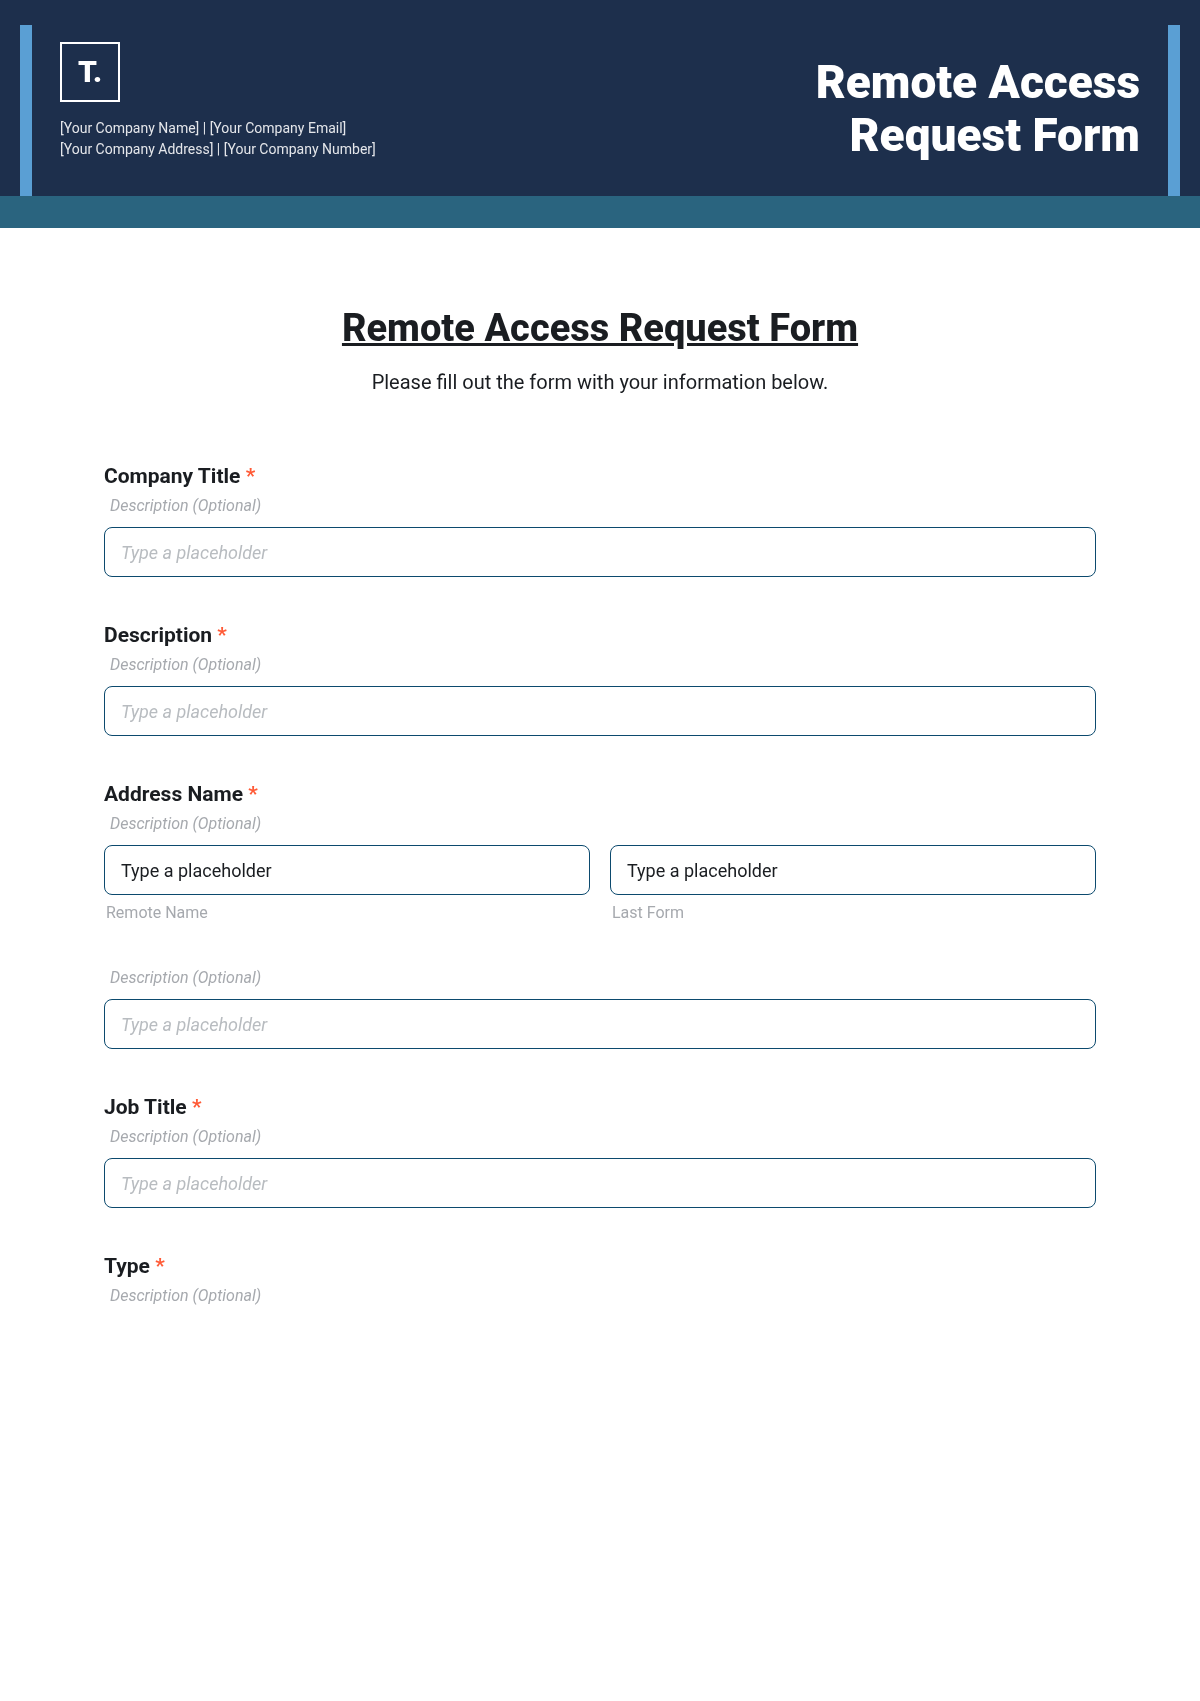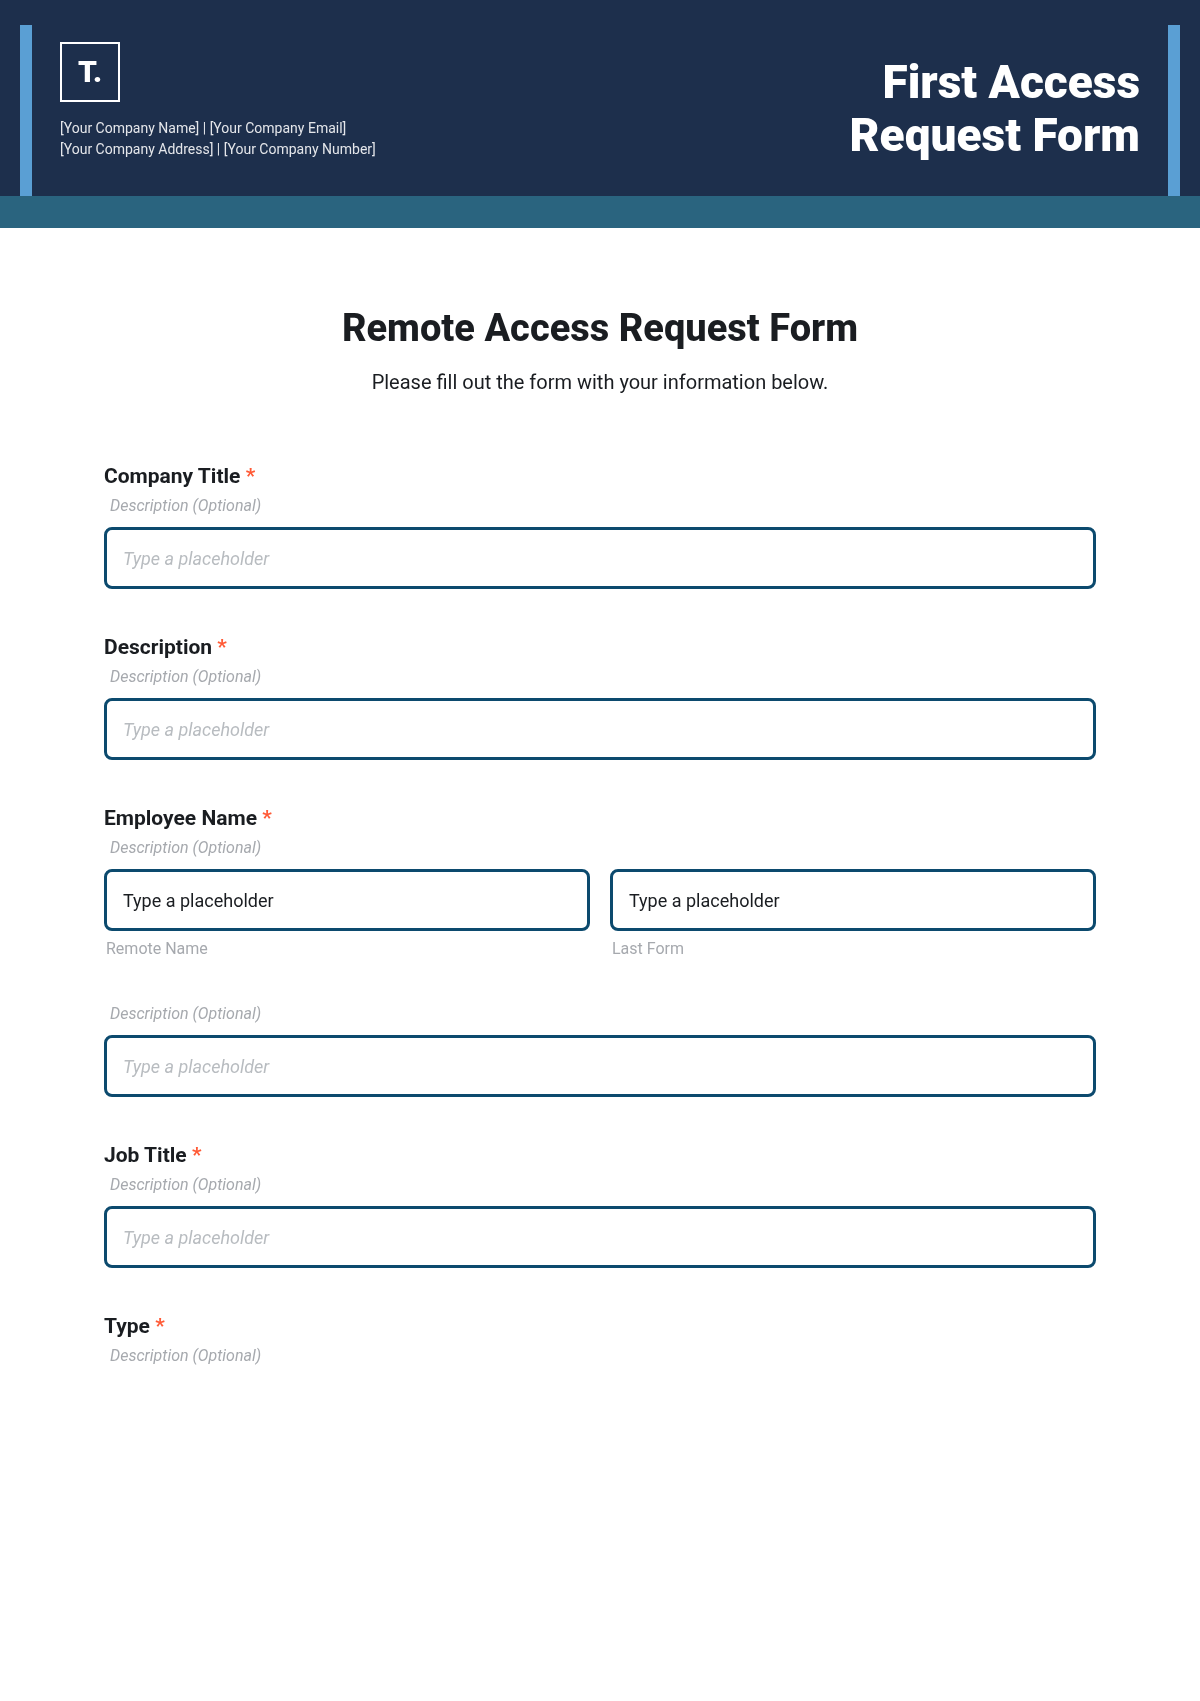--- a/index.html
+++ b/index.html
@@ -71,20 +71,21 @@
     }
     .content {
       padding: 78px 104px 0 104px;
     }
     .form-heading {
       text-align: center;
       font-size: 38px;
       font-weight: 800;
       color: #1a1d21;
       margin-bottom: 20px;
+      text-decoration: underline;
     }
     .form-sub {
       text-align: center;
       font-size: 20px;
       color: #1a1d21;
       margin-bottom: 70px;
     }
     .field-group {
       margin-bottom: 46px;
     }
@@ -100,22 +101,22 @@
     }
     .field-desc {
       font-style: italic;
       color: #a6a9ae;
       font-size: 16px;
       margin-bottom: 12px;
       padding-left: 6px;
     }
     .text-input {
       width: 100%;
-      height: 62px;
-      border: 3px solid #0c4a6e;
+      height: 50px;
+      border: 1px solid #0c4a6e;
       border-radius: 8px;
       padding: 0 16px;
       font-size: 18px;
       font-style: italic;
       color: #b8bcc0;
       font-family: inherit;
       background: #ffffff;
     }
     .text-input::placeholder {
       color: #b8bcc0;
@@ -144,21 +145,21 @@
 
 <div class="header">
   <div class="accent-bar-left"></div>
   <div class="accent-bar-right"></div>
   <div class="logo-box">
     <span class="logo-text">T.</span>
   </div>
   <div class="company-meta">[Your Company Name]  |  [Your Company Email]</div>
   <div class="company-meta">[Your Company Address]  |  [Your Company Number]</div>
   <div class="header-title">
-    <div>First Access</div>
+    <div>Remote Access</div>
     <div>Request Form</div>
   </div>
 </div>
 <div class="sub-band"></div>
 
 <div class="content">
   <h1 class="form-heading">Remote Access Request Form</h1>
   <p class="form-sub">Please fill out the form with your information below.</p>
 
   <div class="field-group">
@@ -174,21 +175,21 @@
     <div class="field-label">
       <span>Description</span>
       <span class="required">*</span>
     </div>
     <div class="field-desc">Description (Optional)</div>
     <input type="text" class="text-input" placeholder="Type a placeholder" style="">
   </div>
 
   <div class="field-group">
     <div class="field-label">
-      <span>Employee Name</span>
+      <span>Address Name</span>
       <span class="required">*</span>
     </div>
     <div class="field-desc">Description (Optional)</div>
     <div class="row-two">
       <div class="col">
         <input type="text" class="text-input filled" value="Type a placeholder" style="">
         <div class="sub-label">Remote Name</div>
       </div>
       <div class="col">
         <input type="text" class="text-input filled" value="Type a placeholder" style="">

